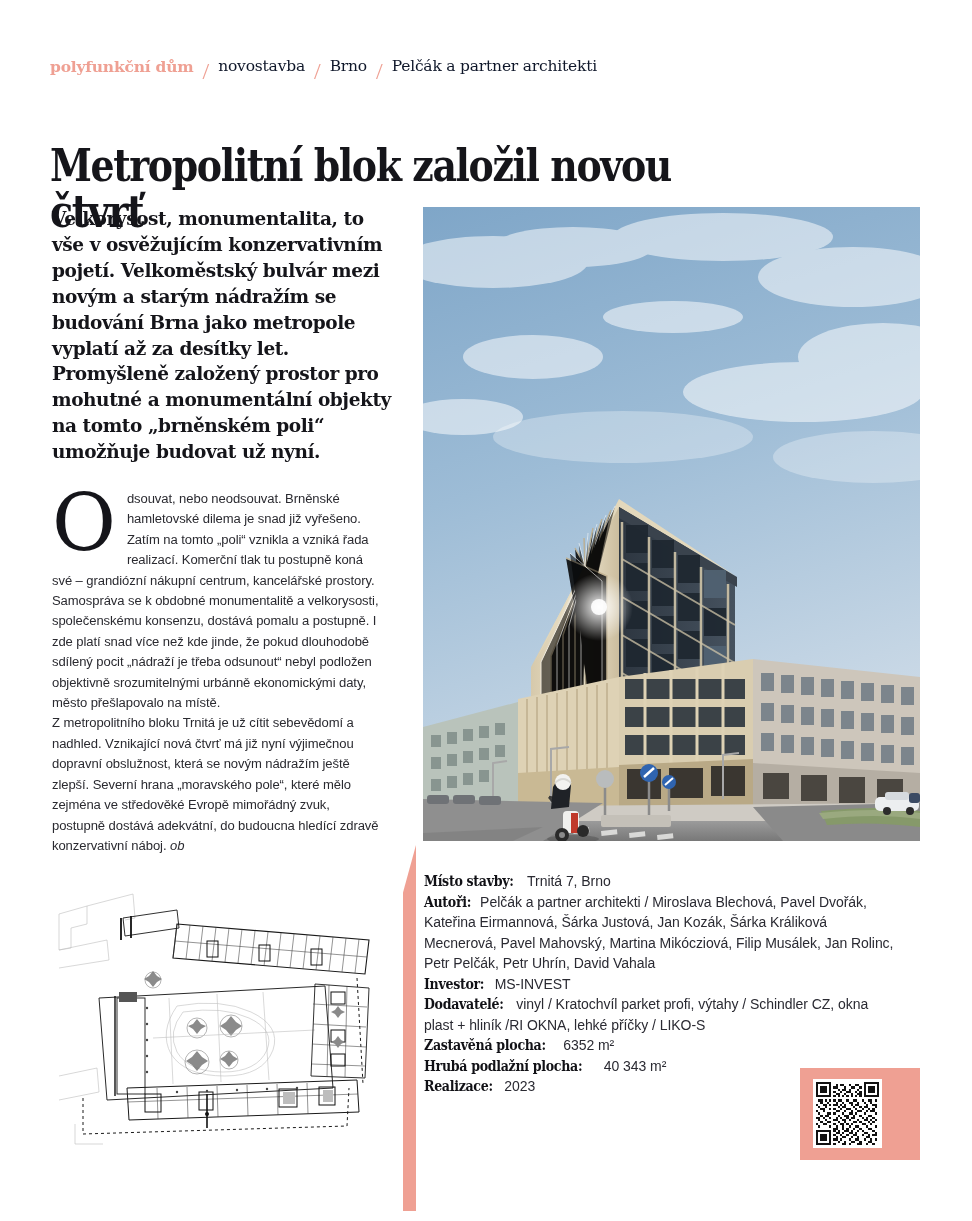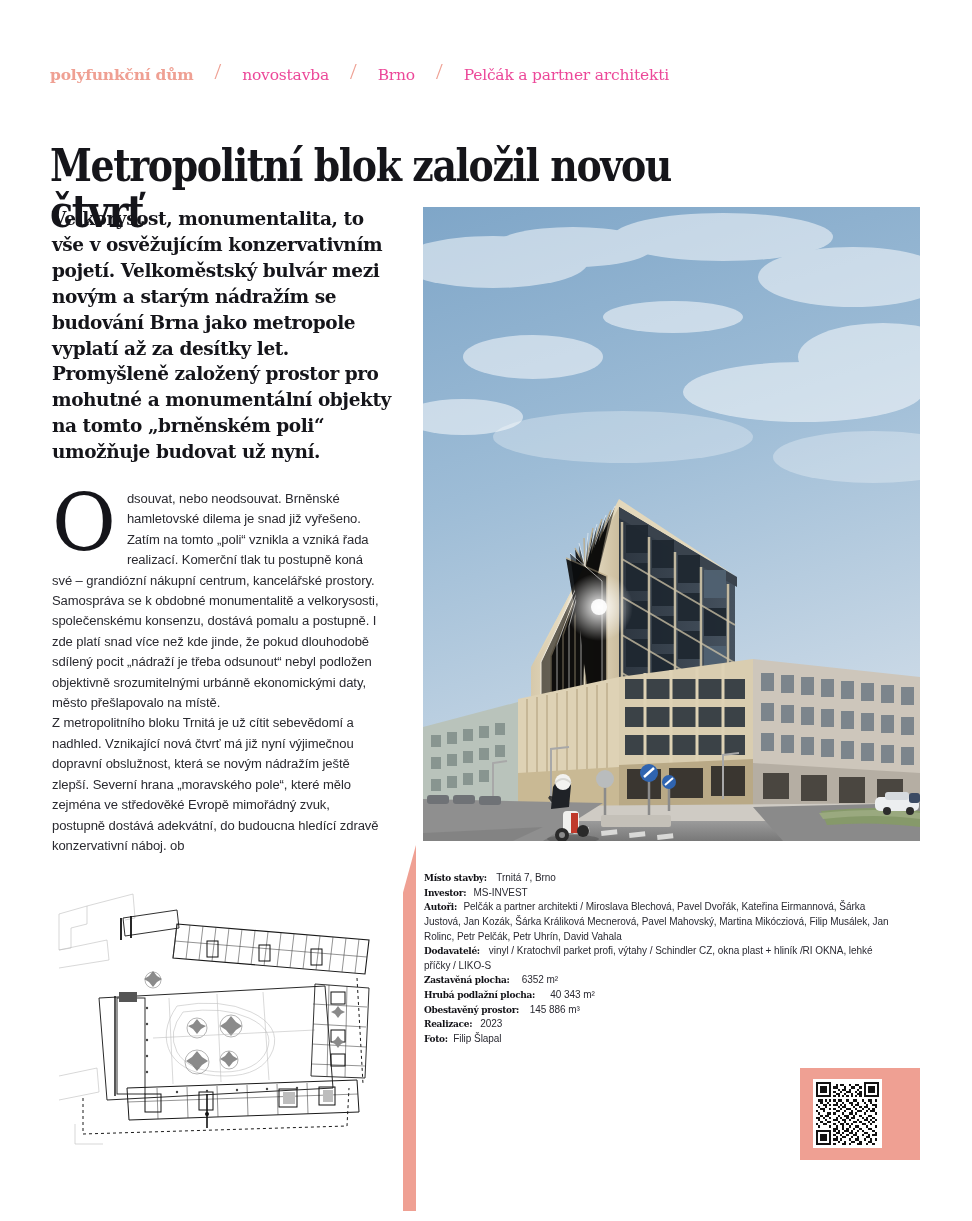--- a/index.html
+++ b/index.html
@@ -15,35 +15,35 @@
     font-family: "Liberation Sans", sans-serif;
     color: #1b1b1f;
   }
 
   
   #breadcrumb {
     position: absolute;
     left: 50px;
     top: 57px;
     display: flex;
-    align-items: flex-end;
-    gap: 12px;
+    align-items: flex-start;
+    gap: 0;
     white-space: nowrap;
   }
   .crumb {
     font-family: "DejaVu Serif", "Liberation Serif", serif;
     font-size: 15.5px;
     letter-spacing: -0.2px;
   }
   .crumb.first {
     color: #efa093;
     font-weight: 700;
   }
   .crumb.rest {
-    color: #ec4899;
+    color: #0f172a;
     font-weight: 400;
   }
   .crumb-sep {
     color: #efa093;
     font-family: "Liberation Serif", serif;
     font-size: 24px;
     font-weight: 400;
     padding: 0 9px;
     transform: translateY(1px);
     display: inline-block;
@@ -96,21 +96,21 @@
   #bodycol p { margin: 0; }
   #dropcap {
     float: left;
     font-family: "DejaVu Serif", "Liberation Serif", serif;
     font-weight: 400;
     font-size: 78px;
     line-height: 0.78;
     margin: 4px 11px 0 0;
     color: #15151a;
   }
-  .body-em { }
+  .body-em { font-style: italic; }
 
   
   #photo {
     position: absolute;
     left: 423px;
     top: 207px;
     width: 497px;
     height: 634px;
     overflow: hidden;
     background: #9fb8d0;
@@ -139,21 +139,21 @@
     background: #efa093;
     clip-path: polygon(100% 0%, 100% 100%, 0% 100%, 0% 13%);
   }
 
   
   #credits {
     position: absolute;
     left: 424px;
     top: 871px;
     width: 470px;
-    font-size: 10px;
+    font-size: 14px;
     line-height: 1.465;
     color: #22222a;
     letter-spacing: -0.05px;
   }
   #credits .row { margin: 0; }
   #credits .lbl {
     font-family: "DejaVu Serif", "Liberation Serif", serif;
     font-weight: 700;
     color: #111116;
     letter-spacing: -0.35px;
@@ -644,28 +644,26 @@
         <circle cx="240" cy="200" r="1.2"></circle>
       </g>
     </g>
   </svg>
 </div>
 
 <div id="pinkbar"></div>
 
 <div id="credits">
   <p class="row"><span class="lbl">Místo stavby:</span> <span class="val">Trnitá 7, Brno</span></p>
+  <p class="row"><span class="lbl">Autoři:</span> <span class="val">Pelčák a partner architekti / Miroslava Blechová, Pavel Dvořák, Kateřina Eirmannová, Šárka Justová, Jan Kozák, Šárka Králiková Mecnerová, Pavel Mahovský, Martina Mikócziová, Filip Musálek, Jan Rolinc, Petr Pelčák, Petr Uhrín, David Vahala</span></p>
   <p class="row"><span class="lbl">Investor:</span> <span class="val">MS-INVEST</span></p>
-  <p class="row"><span class="lbl">Autoři:</span> <span class="val">Pelčák a partner architekti / Miroslava Blechová, Pavel Dvořák, Kateřina Eirmannová, Šárka Justová, Jan Kozák, Šárka Králiková Mecnerová, Pavel Mahovský, Martina Mikócziová, Filip Musálek, Jan Rolinc, Petr Pelčák, Petr Uhrín, David Vahala</span></p>
   <p class="row"><span class="lbl">Dodavatelé:</span> <span class="val">vinyl / Kratochvíl parket profi, výtahy / Schindler CZ, okna plast + hliník /RI OKNA, lehké příčky / LIKO-S</span></p>
   <p class="row"><span class="lbl">Zastavěná plocha:</span> <span class="val">6352 m²</span></p>
   <p class="row"><span class="lbl">Hrubá podlažní plocha:</span> <span class="val">40 343 m²</span></p>
-  <p class="row"><span class="lbl">Obestavěný prostor:</span><span class="val">145 886 m³</span></p>
   <p class="row"><span class="lbl">Realizace:</span> <span class="val">2023</span></p>
-  <p class="row"><span class="lbl">Foto:</span> <span class="val">Filip Šlapal</span></p>
 </div>
 
 <div id="qrpanel">
   <div id="qrcode">
     <svg viewBox="0 0 29 29" shape-rendering="crispEdges">
       <rect width="29" height="29" fill="#ffffff"></rect>
       <g fill="#111111">
 
         <rect x="0" y="0" width="7" height="1"></rect>
           <rect x="0" y="6" width="7" height="1"></rect>

